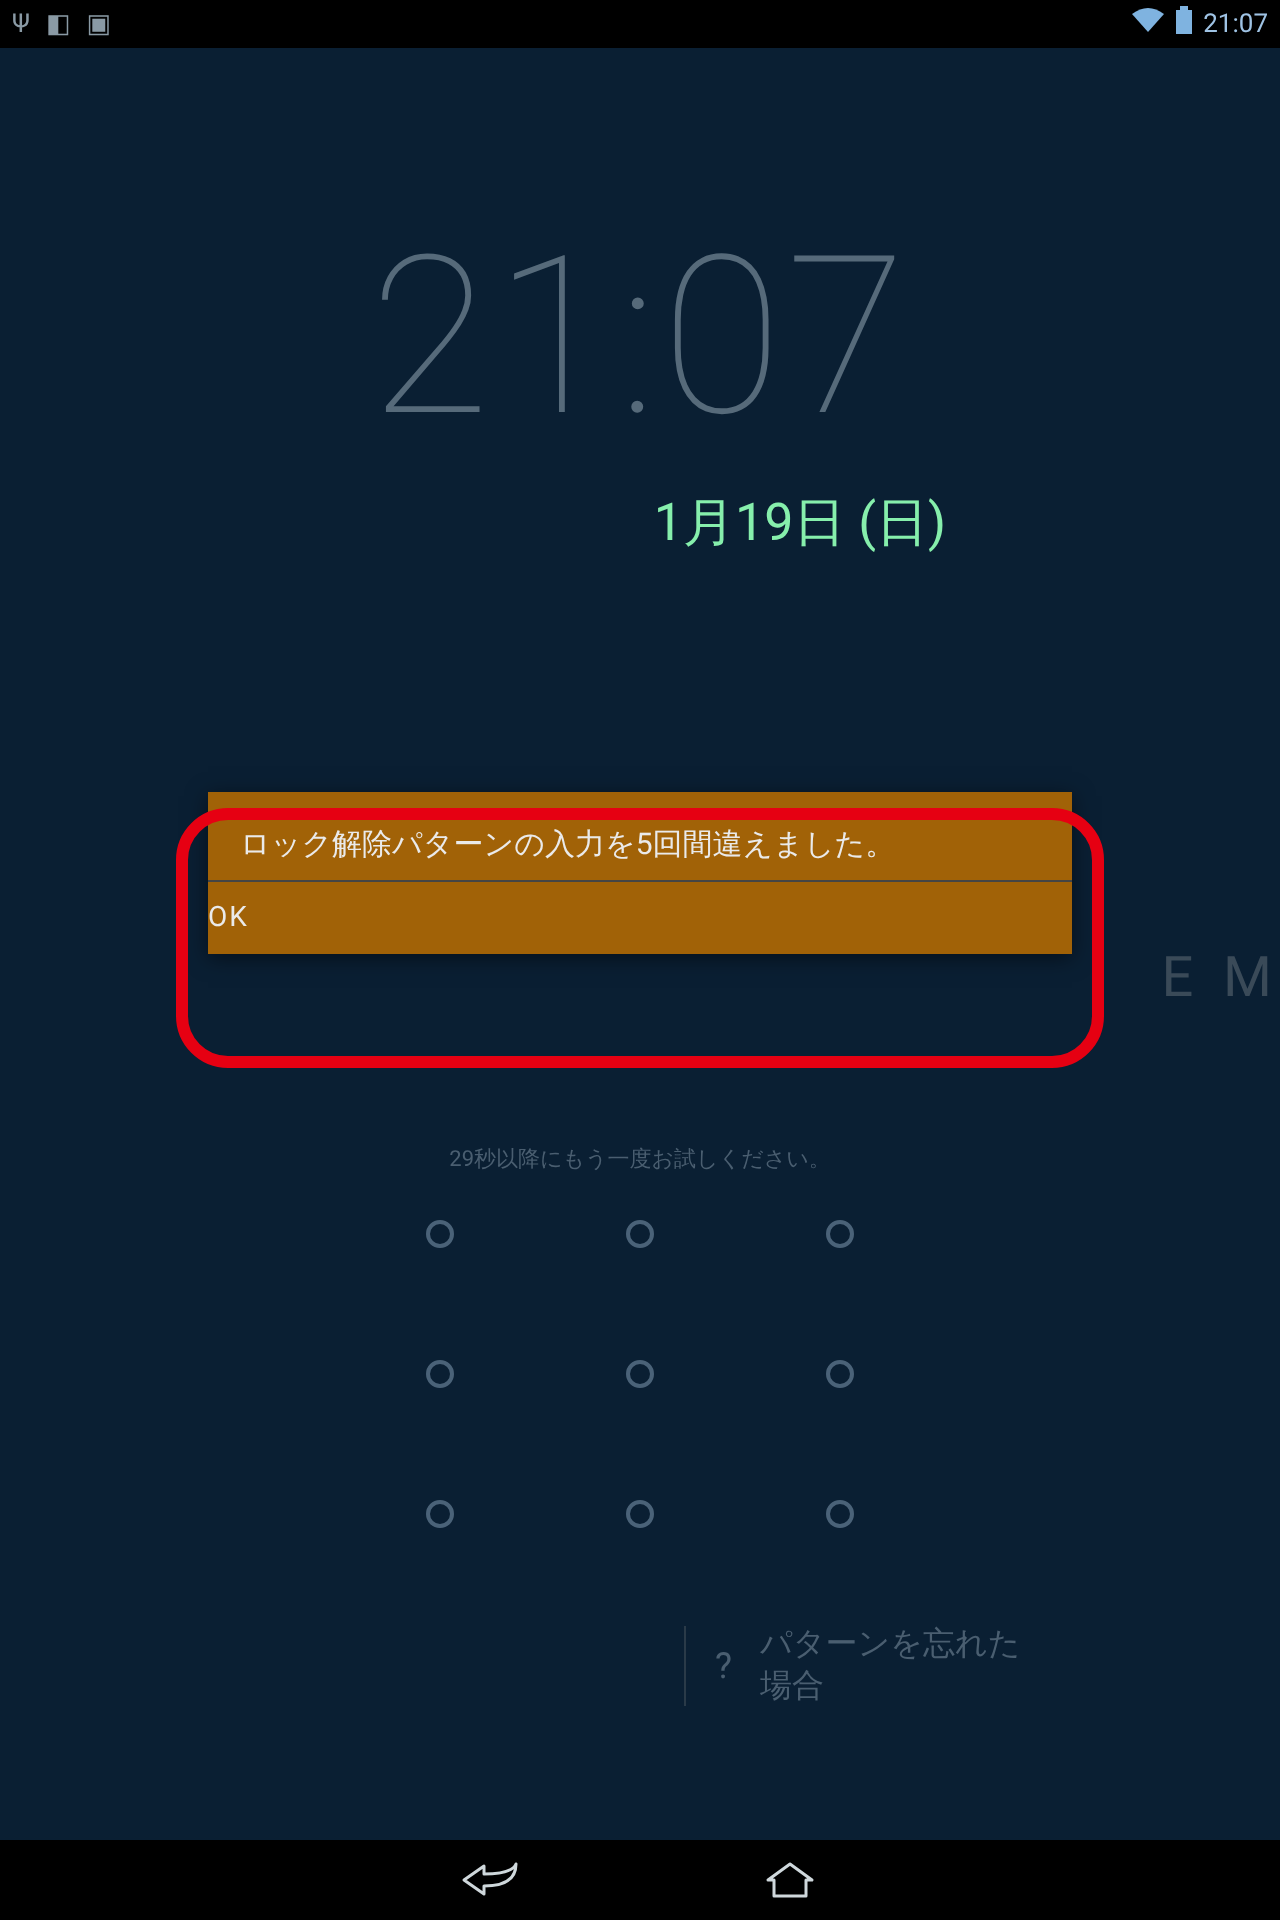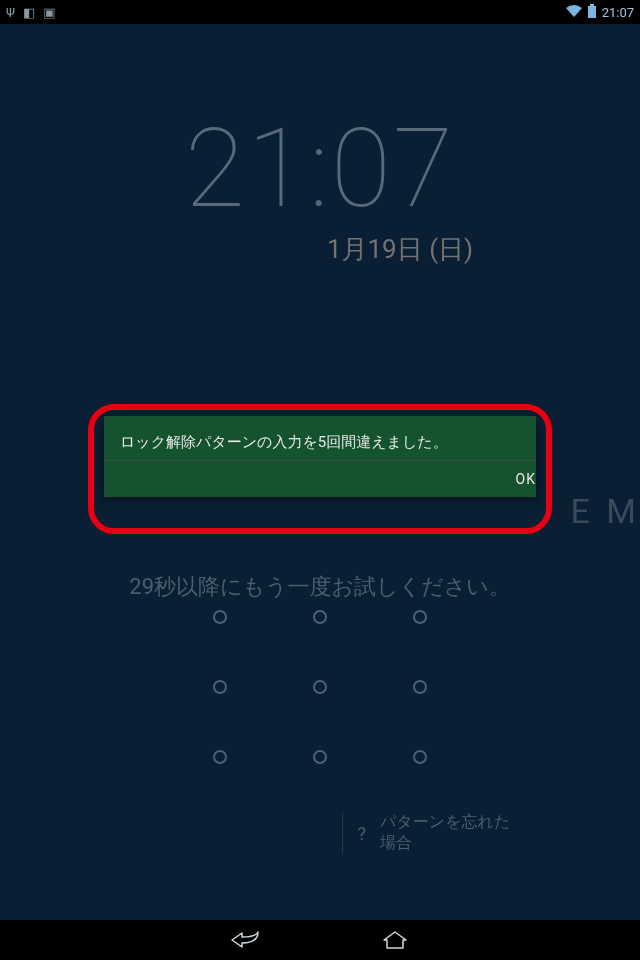--- a/index.html
+++ b/index.html
@@ -37,43 +37,42 @@
 
   .clock-time {
     margin-top: 90px;
     font-size: 110px;
     font-weight: 100;
     letter-spacing: 2px;
     color: #566a7a;
     line-height: 1;
   }
   .clock-date {
-    margin-top: 8px;
+    margin-top: 20px;
     align-self: center;
     padding-left: 160px;
     font-size: 26px;
-    color: #737373;
+    color: #86efac;
   }
 
   .partial-text {
     position: absolute;
     top: 448px;
     right: 0;
     color: #3a4a58;
-    font-size: 34px;
+    font-size: 28px;
     letter-spacing: 4px;
-    margin-top: 19px;
   }
 
   .cooldown-msg {
     position: absolute;
     top: 548px;
     width: 100%;
     text-align: center;
-    font-size: 22px;
+    font-size: 11px;
     color: #4a5e70;
   }
 
   .pattern-grid {
     position: absolute;
     top: 586px;
     width: 240px;
     left: 200px;
     display: grid;
     grid-template-columns: repeat(3, 1fr);
@@ -119,37 +118,37 @@
     left: 88px;
     width: 464px;
     height: 130px;
     border: 6px solid #e60012;
     border-radius: 26px;
     pointer-events: none;
     z-index: 20;
   }
   .dialog {
     position: absolute;
-    top: 416px;
+    top: 396px;
     left: 104px;
     width: 432px;
-    background: #14532d;
+    background: #a16207;
     z-index: 15;
     color: #eaeaea;
     font-size: 15px;
     box-shadow: 0 2px 10px rgba(0,0,0,0.5);
   }
   .dialog .msg {
     padding: 14px 16px 4px 16px;
     line-height: 1.7;
   }
   .dialog .line2 { padding-bottom: 10px; }
   .dialog .btnbar {
     border-top: 1px solid #454545;
-    text-align: right;
+    text-align: left;
     padding: 10px 0;
     font-size: 14px;
     letter-spacing: 1px;
     cursor: pointer;
   }
 
   
   .navbar {
     position: absolute;
     bottom: 0; left: 0; right: 0;

